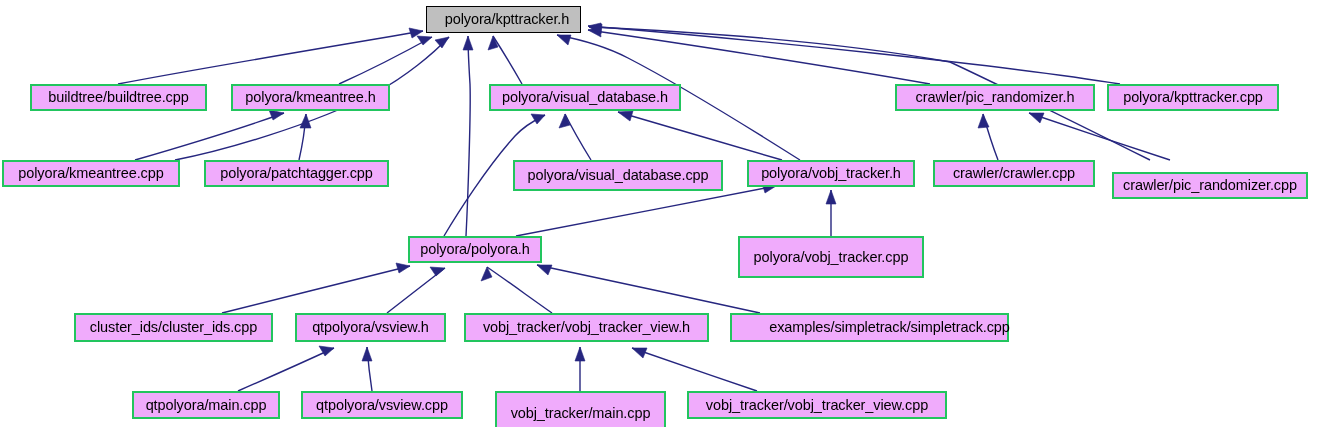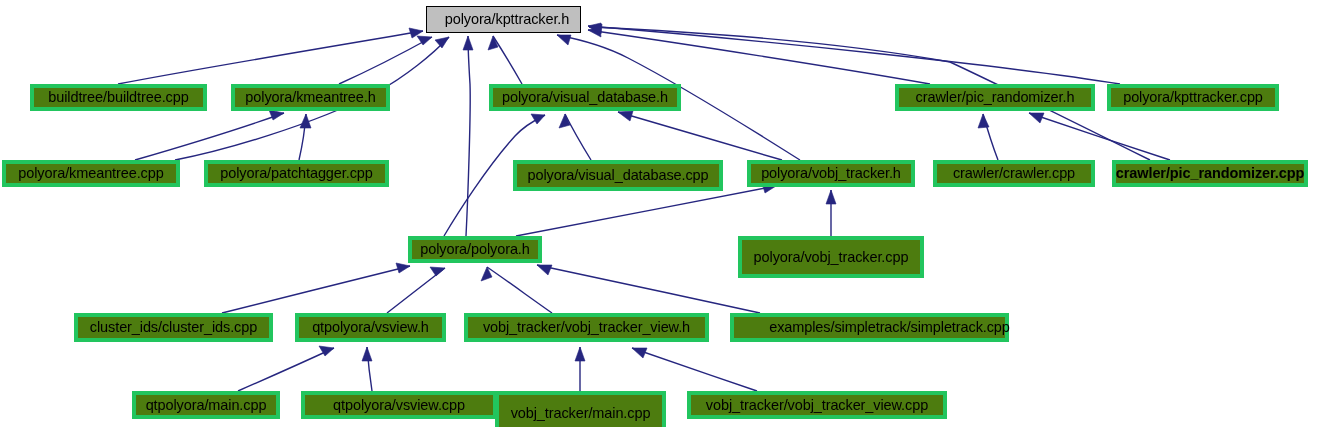--- a/index.html
+++ b/index.html
@@ -18,22 +18,22 @@
   #graph-svg {
     position: absolute;
     left: 0;
     top: 0;
     width: 1320px;
     height: 427px;
   }
   .gnode {
     position: absolute;
     box-sizing: border-box;
-    border: 4px solid #22c55e;
-    background: #4d7c0f;
+    border: 2px solid #22c55e;
+    background: #f0abfc;
     display: flex;
     align-items: center;
     justify-content: center;
     white-space: nowrap;
     color: #000000;
     font-size: 14.5px;
     line-height: 1;
     letter-spacing: -0.1px;
   }
   .gnode.root {
@@ -191,21 +191,21 @@
       </div>
       <div class="gnode" style="left: 513px; top: 160px; width: 210px; height: 31px;">
         <span class="gnode-label">polyora/visual_database.cpp</span>
       </div>
       <div class="gnode" style="left: 747px; top: 160px; width: 168px; height: 27px;">
         <span class="gnode-label">polyora/vobj_tracker.h</span>
       </div>
       <div class="gnode" style="left: 933px; top: 160px; width: 162px; height: 27px;">
         <span class="gnode-label">crawler/crawler.cpp</span>
       </div>
-      <div class="gnode" style="left: 1112px; top: 160px; width: 196px; height: 27px; font-weight: bold;">
+      <div class="gnode" style="left: 1112px; top: 172px; width: 196px; height: 27px;">
         <span class="gnode-label">crawler/pic_randomizer.cpp</span>
       </div>
       <div class="gnode" style="left: 408px; top: 236px; width: 134px; height: 27px;">
         <span class="gnode-label">polyora/polyora.h</span>
       </div>
       <div class="gnode" style="left: 738px; top: 236px; width: 186px; height: 42px;">
         <span class="gnode-label">polyora/vobj_tracker.cpp</span>
       </div>
       <div class="gnode" style="left: 74px; top: 313px; width: 199px; height: 29px;">
         <span class="gnode-label">cluster_ids/cluster_ids.cpp</span>
@@ -215,21 +215,21 @@
       </div>
       <div class="gnode" style="left: 464px; top: 313px; width: 245px; height: 29px;">
         <span class="gnode-label">vobj_tracker/vobj_tracker_view.h</span>
       </div>
       <div class="gnode" style="left: 730px; top: 313px; width: 279px; height: 29px; padding-left: 40px;">
         <span class="gnode-label">examples/simpletrack/simpletrack.cpp</span>
       </div>
       <div class="gnode" style="left: 132px; top: 391px; width: 148px; height: 28px;">
         <span class="gnode-label">qtpolyora/main.cpp</span>
       </div>
-      <div class="gnode" style="left: 301px; top: 391px; width: 196px; height: 28px;">
+      <div class="gnode" style="left: 301px; top: 391px; width: 162px; height: 28px;">
         <span class="gnode-label">qtpolyora/vsview.cpp</span>
       </div>
       <div class="gnode" style="left: 495px; top: 391px; width: 171px; height: 44px;">
         <span class="gnode-label">vobj_tracker/main.cpp</span>
       </div>
       <div class="gnode" style="left: 687px; top: 391px; width: 260px; height: 28px;">
         <span class="gnode-label">vobj_tracker/vobj_tracker_view.cpp</span>
       </div>
     </div>
 </div>

